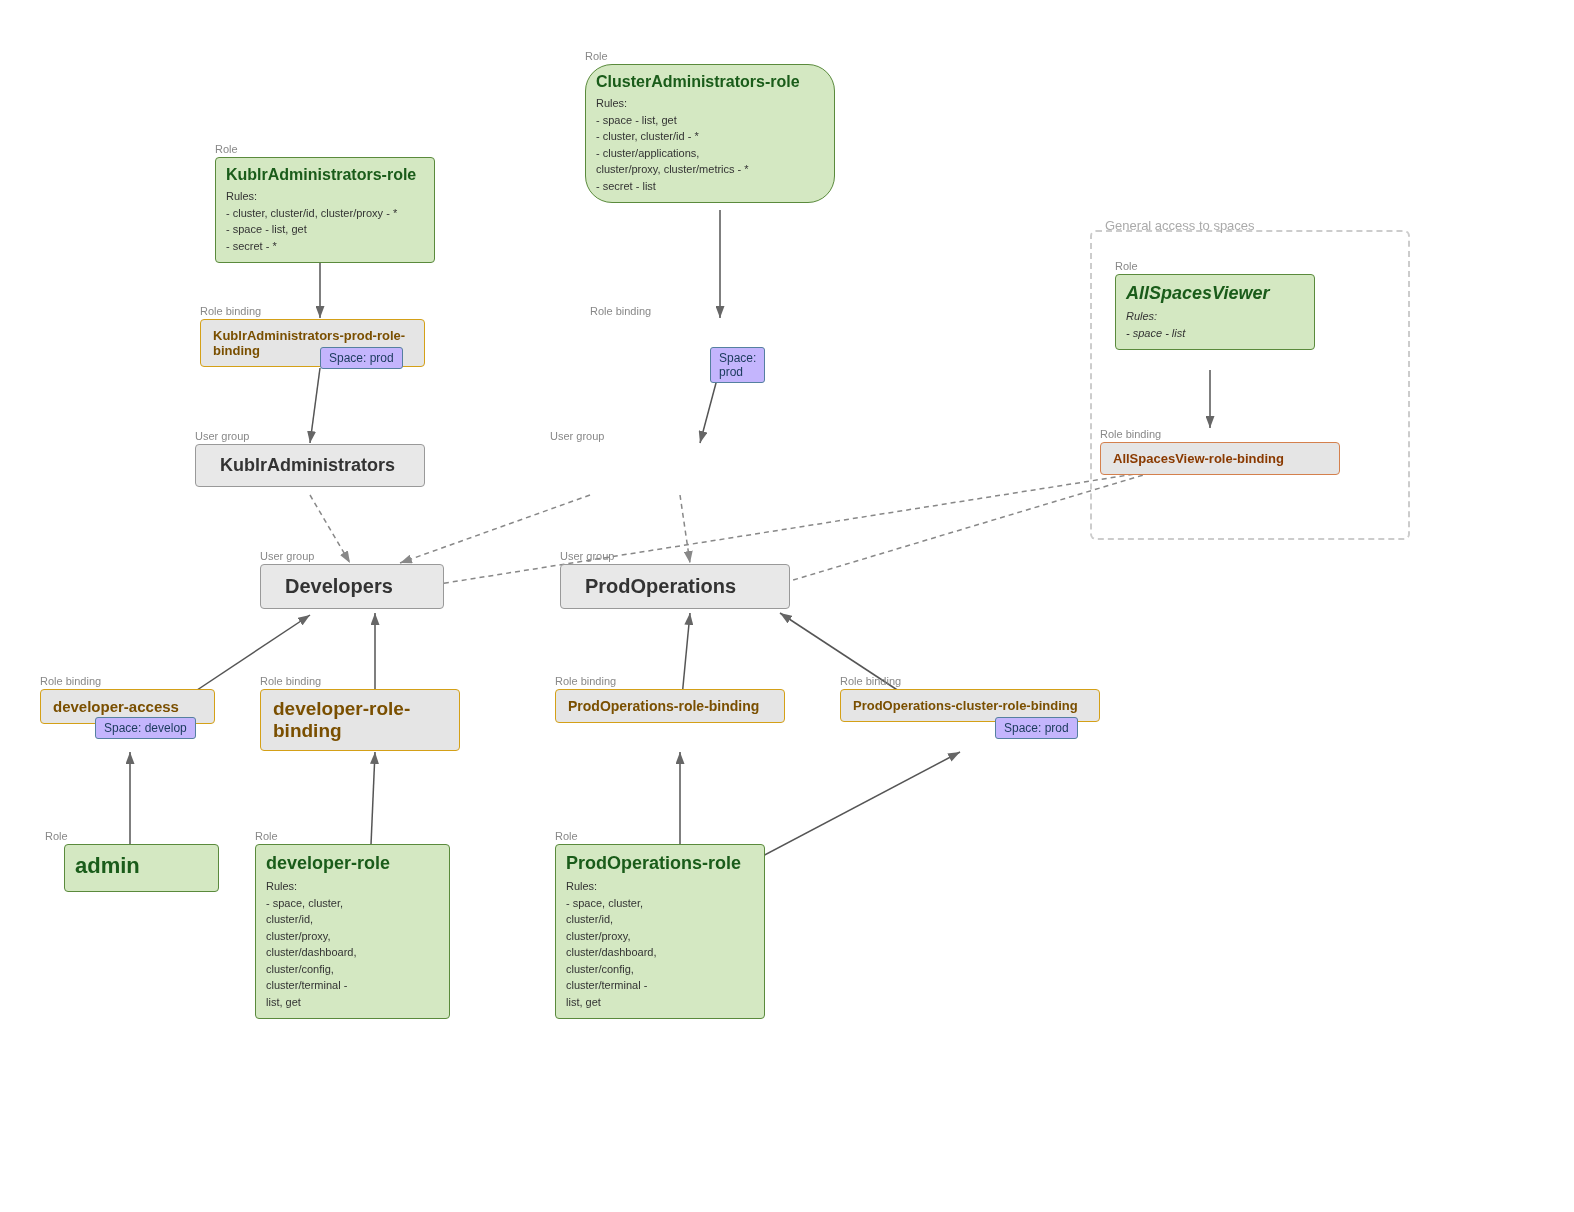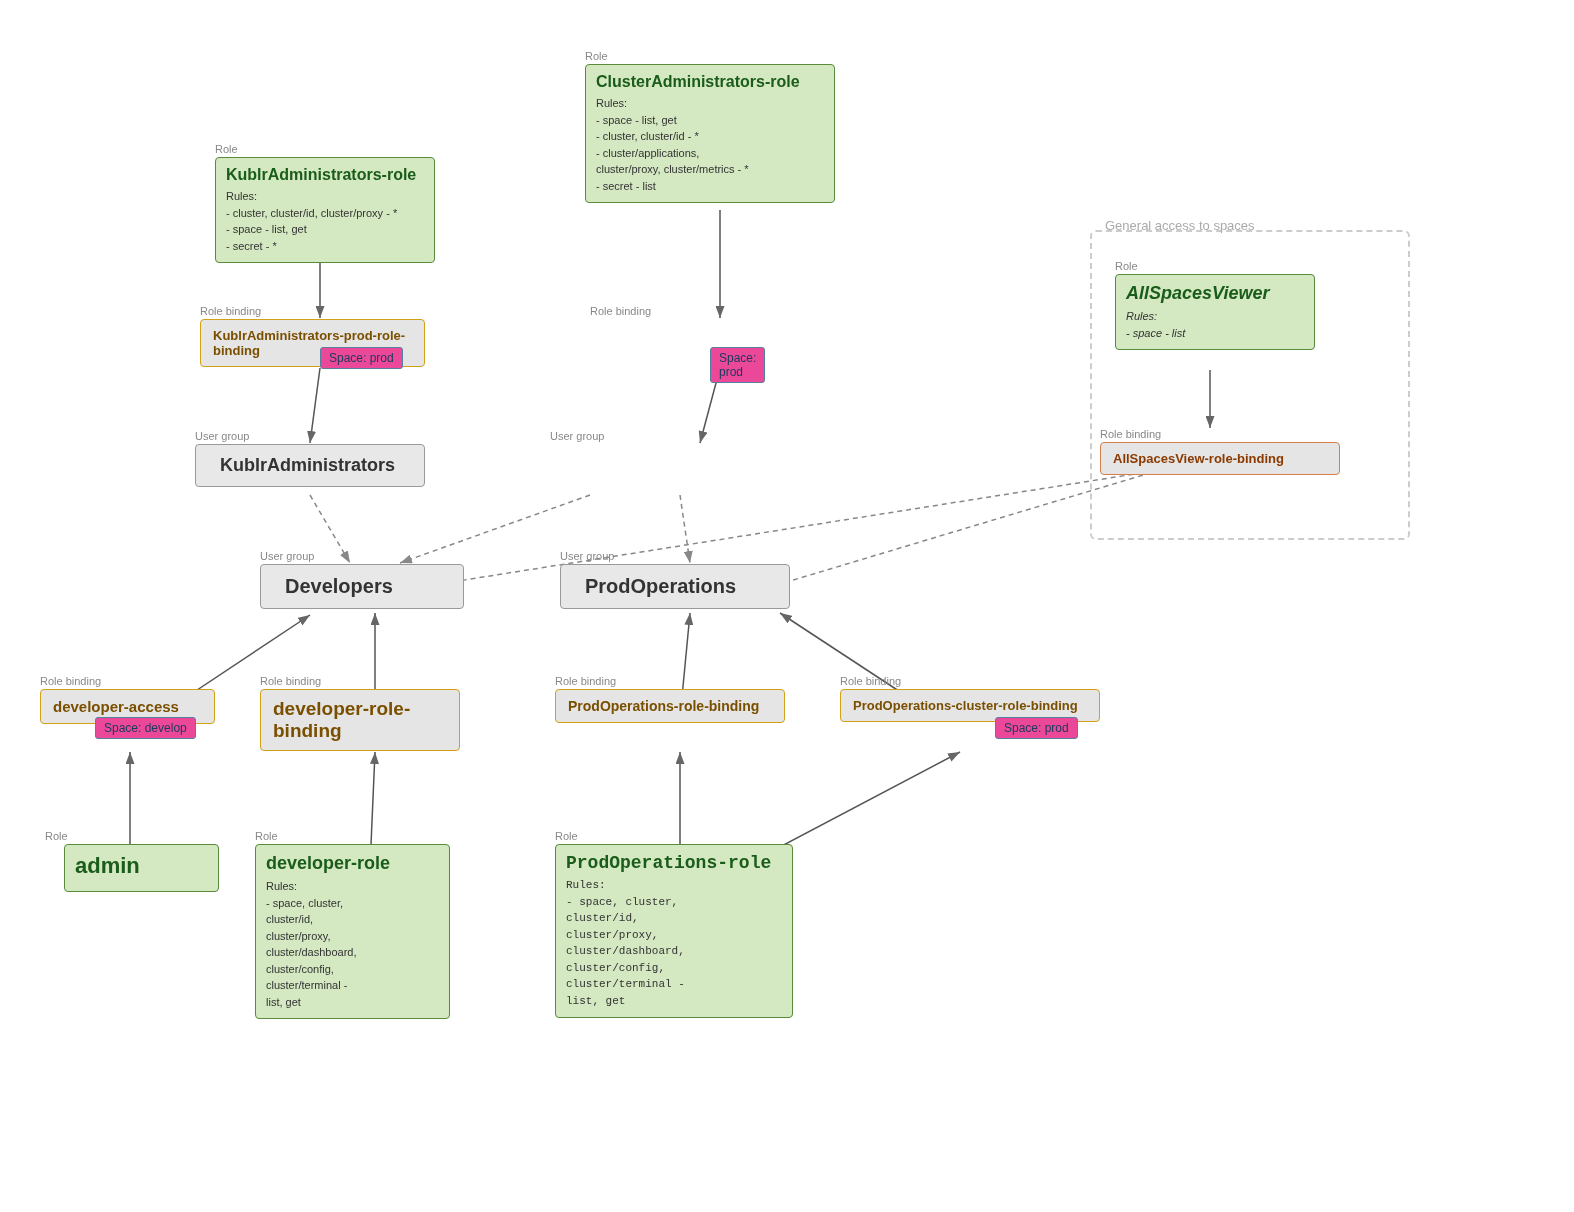--- a/index.html
+++ b/index.html
@@ -63,21 +63,21 @@
       padding: 10px 24px;
     }
     .usergroup-box .title {
       font-size: 22px;
       font-weight: bold;
       color: #333;
     }
     
     .space-badge {
       position: absolute;
-      background: #ec4899;
+      background: #c4b5fd;
       border: 1px solid #5580a0;
       border-radius: 3px;
       padding: 3px 8px;
       font-size: 12px;
       color: #1a3a5c;
       font-weight: 500;
     }
     
     .dashed-container {
       position: absolute;
@@ -161,21 +161,21 @@
       <div class="title">KublrAdministrators-role</div>
       <div class="rules" style="white-space:pre-line;">Rules:
 - cluster, cluster/id, cluster/proxy - *
 - space - list, get
 - secret - *</div>
     </div>
   </div>
 
   <div class="node" style="left:585px; top:50px;">
     <div class="node-label">Role</div>
-    <div class="role-box" style="width:250px;">
+    <div class="role-box" style="width:250px;border-radius:27px;">
       <div class="title">ClusterAdministrators-role</div>
       <div class="rules" style="white-space:pre-line;">Rules:
 - space - list, get
 - cluster, cluster/id - *
 - cluster/applications,
 cluster/proxy, cluster/metrics - *
 - secret - list</div>
     </div>
   </div>
 
@@ -200,21 +200,21 @@
       <div class="title" style="font-size:18px;">KublrAdministrators</div>
     </div>
   </div>
 
   <div class="node" style="left:550px; top:430px;">
     <div class="node-label">User group</div>
   </div>
 
   <div class="node" style="left:260px; top:550px;">
     <div class="node-label">User group</div>
-    <div class="usergroup-box" style="width:204px;">
+    <div class="usergroup-box" style="width:184px;">
       <div class="title" style="font-size:20px;">Developers</div>
     </div>
   </div>
 
   <div class="node" style="left:560px; top:550px;">
     <div class="node-label">User group</div>
     <div class="usergroup-box" style="width:230px;">
       <div class="title" style="font-size:20px;">ProdOperations</div>
     </div>
   </div>
@@ -268,21 +268,21 @@
 cluster/proxy,
 cluster/dashboard,
 cluster/config,
 cluster/terminal -
 list, get</div>
     </div>
   </div>
 
   <div class="node" style="left:555px; top:830px;">
     <div class="node-label">Role</div>
-    <div class="role-box" style="width:238px;font-family:Liberation Mono, monospace;">
+    <div class="role-box" style="width:210px;">
       <div class="title" style="font-size:18px;">ProdOperations-role</div>
       <div class="rules" style="white-space:pre-line;">Rules:
 - space, cluster,
 cluster/id,
 cluster/proxy,
 cluster/dashboard,
 cluster/config,
 cluster/terminal -
 list, get</div>
     </div>

